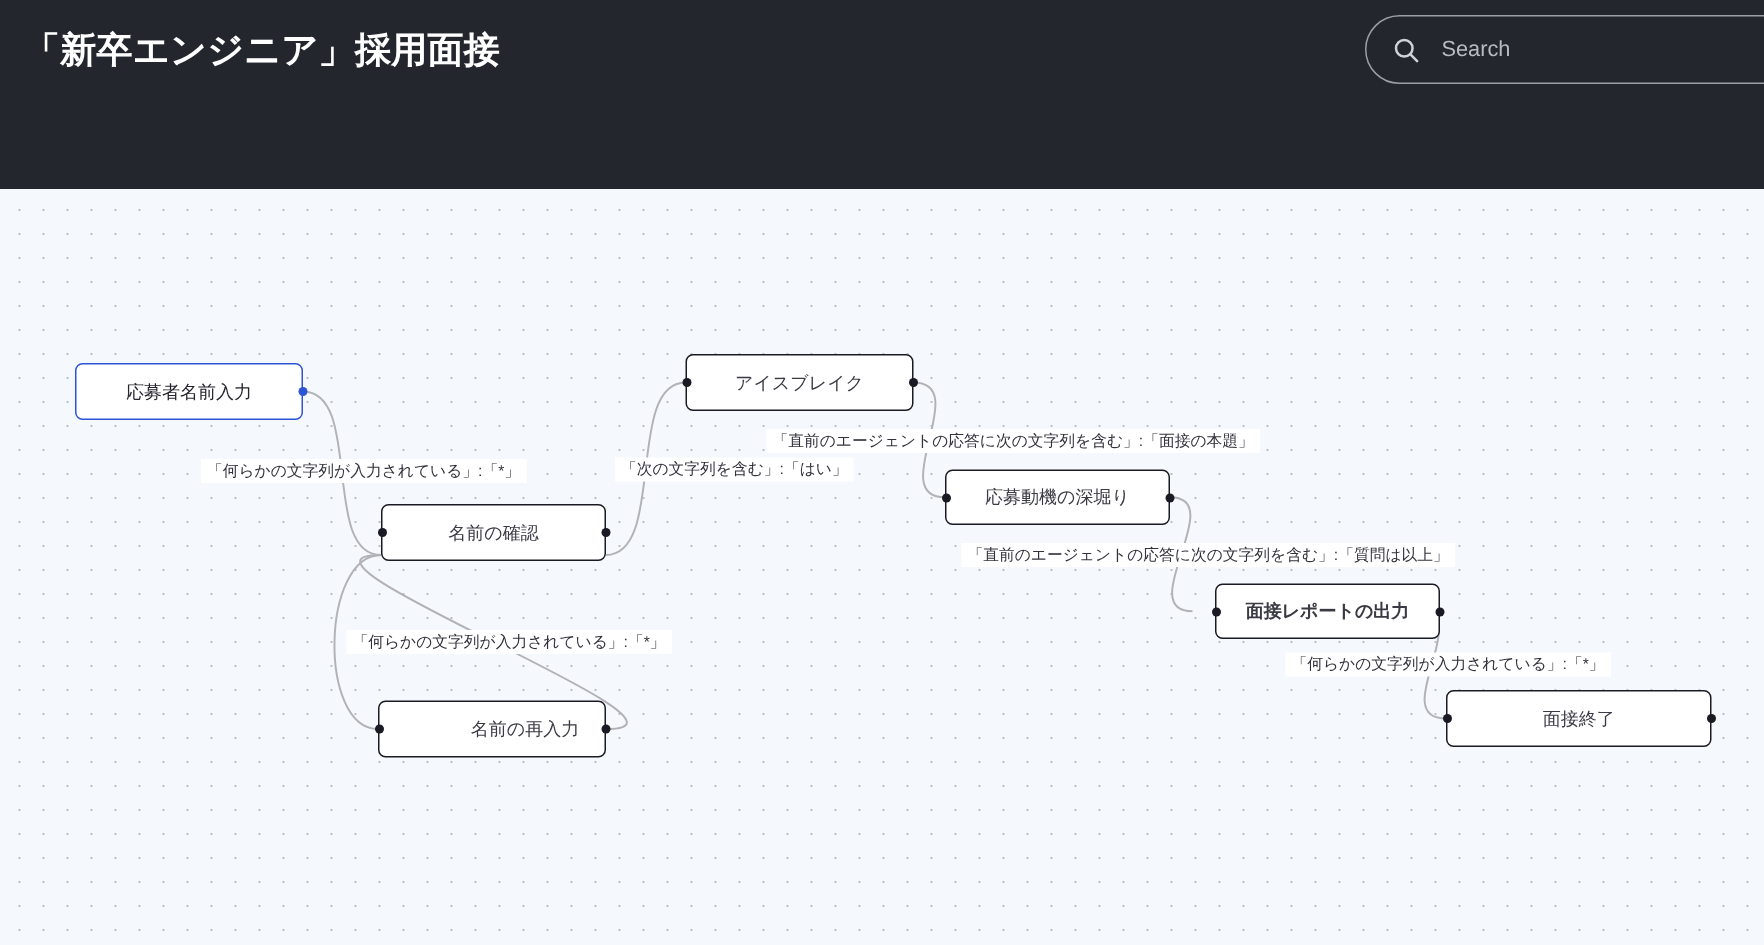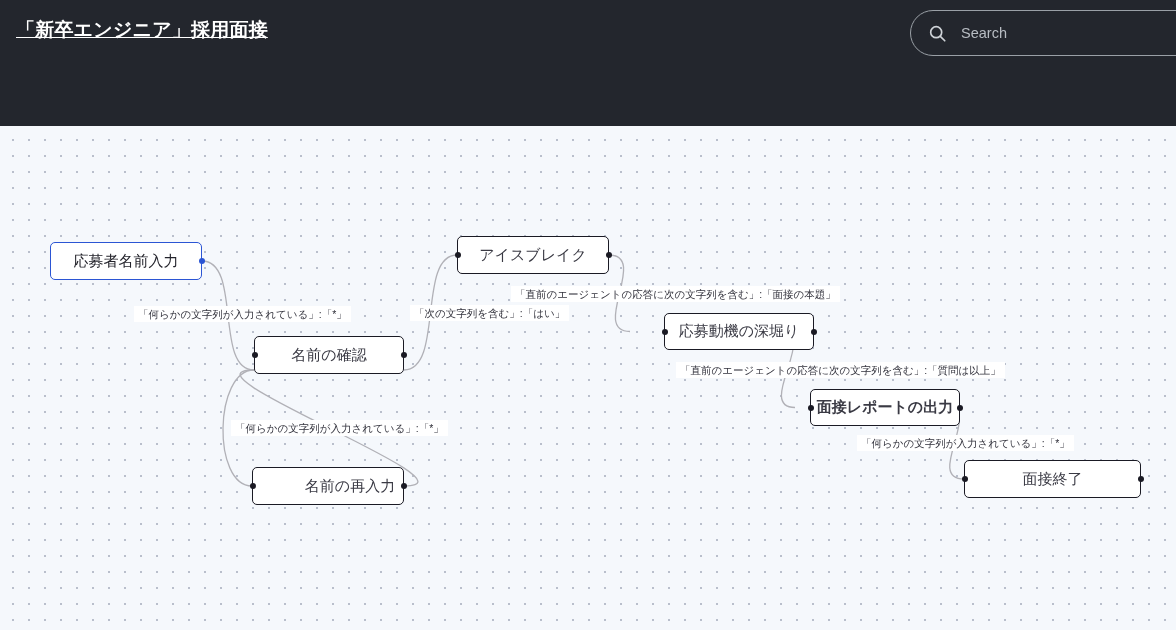--- a/index.html
+++ b/index.html
@@ -12,24 +12,23 @@
 
   
   .app-header {
     position: absolute; left: 0; top: 0;
     width: 1176px; height: 126px;
     background: #23262d;
     z-index: 20;
   }
   .app-title {
     position: absolute; left: 16px; top: 17px;
-    font-size: 19px; font-weight: bold; color: #ffffff;
+    font-size: 24px; font-weight: bold; color: #ffffff;
     letter-spacing: 0.2px;
     white-space: nowrap;
-    text-decoration: underline;
   }
   .search-wrap {
     position: absolute; left: 910px; top: 10px;
     width: 320px; height: 46px;
     border: 1px solid #9aa0a6;
     border-radius: 23px;
     background: #23262d;
     display: flex; align-items: center;
   }
   .search-icon {
@@ -85,21 +84,21 @@
     stroke-width: 1.3;
   }
 
   
   .node {
     position: absolute;
     background: #ffffff;
     border: 1.3px solid #1a1a24;
     border-radius: 5px;
     display: flex; align-items: center; justify-content: center;
-    font-size: 15px;
+    font-size: 12px;
     color: #3a3a44;
     box-shadow: 0 0 0 0 rgba(0,0,0,0);
     white-space: nowrap;
     z-index: 5;
   }
   .node.selected {
     border: 1.6px solid #2b55d4;
     color: #23232b;
   }
   .handle {
@@ -167,21 +166,21 @@
       <div class="node" style="left: 457px; top: 110px; width: 152px; height: 38px;">
         <span>アイスブレイク</span>
         <span class="handle left"></span>
         <span class="handle right"></span>
       </div>
       <div class="node" style="left: 254px; top: 210px; width: 150px; height: 38px;">
         <span>名前の確認</span>
         <span class="handle left"></span>
         <span class="handle right"></span>
       </div>
-      <div class="node" style="left: 630px; top: 187px; width: 150px; height: 37px; margin-left: 34px;">
+      <div class="node" style="left: 630px; top: 187px; width: 150px; height: 37px;">
         <span>応募動機の深堀り</span>
         <span class="handle left"></span>
         <span class="handle right"></span>
       </div>
       <div class="node" style="left: 810px; top: 263px; width: 150px; height: 37px; font-weight: bold;">
         <span>面接レポートの出力</span>
         <span class="handle left"></span>
         <span class="handle right"></span>
       </div>
       <div class="node" style="left: 252px; top: 341px; width: 152px; height: 38px; padding-left: 44px;">
@@ -192,17 +191,17 @@
       <div class="node" style="left: 964px; top: 334px; width: 177px; height: 38px;">
         <span>面接終了</span>
         <span class="handle left"></span>
         <span class="handle right"></span>
       </div>
     </div>
   <div id="label-layer">
       <div class="edge-label" style="left: 134px; top: 180px;">「何らかの文字列が入力されている」:「*」</div>
       <div class="edge-label" style="left: 362px; top: 179px; margin-left: 48px;">「次の文字列を含む」:「はい」</div>
       <div class="edge-label" style="left: 471px; top: 160px; margin-left: 40px;">「直前のエージェントの応答に次の文字列を含む」:「面接の本題」</div>
-      <div class="edge-label" style="left: 676px; top: 236px; text-align: right;">「直前のエージェントの応答に次の文字列を含む」:「質問は以上」</div>
+      <div class="edge-label" style="left: 641px; top: 236px; text-align: right;">「直前のエージェントの応答に次の文字列を含む」:「質問は以上」</div>
       <div class="edge-label" style="left: 857px; top: 309px;">「何らかの文字列が入力されている」:「*」</div>
       <div class="edge-label" style="left: 231px; top: 294px;">「何らかの文字列が入力されている」:「*」</div>
     </div>
 </div>
 
 </body></html>

